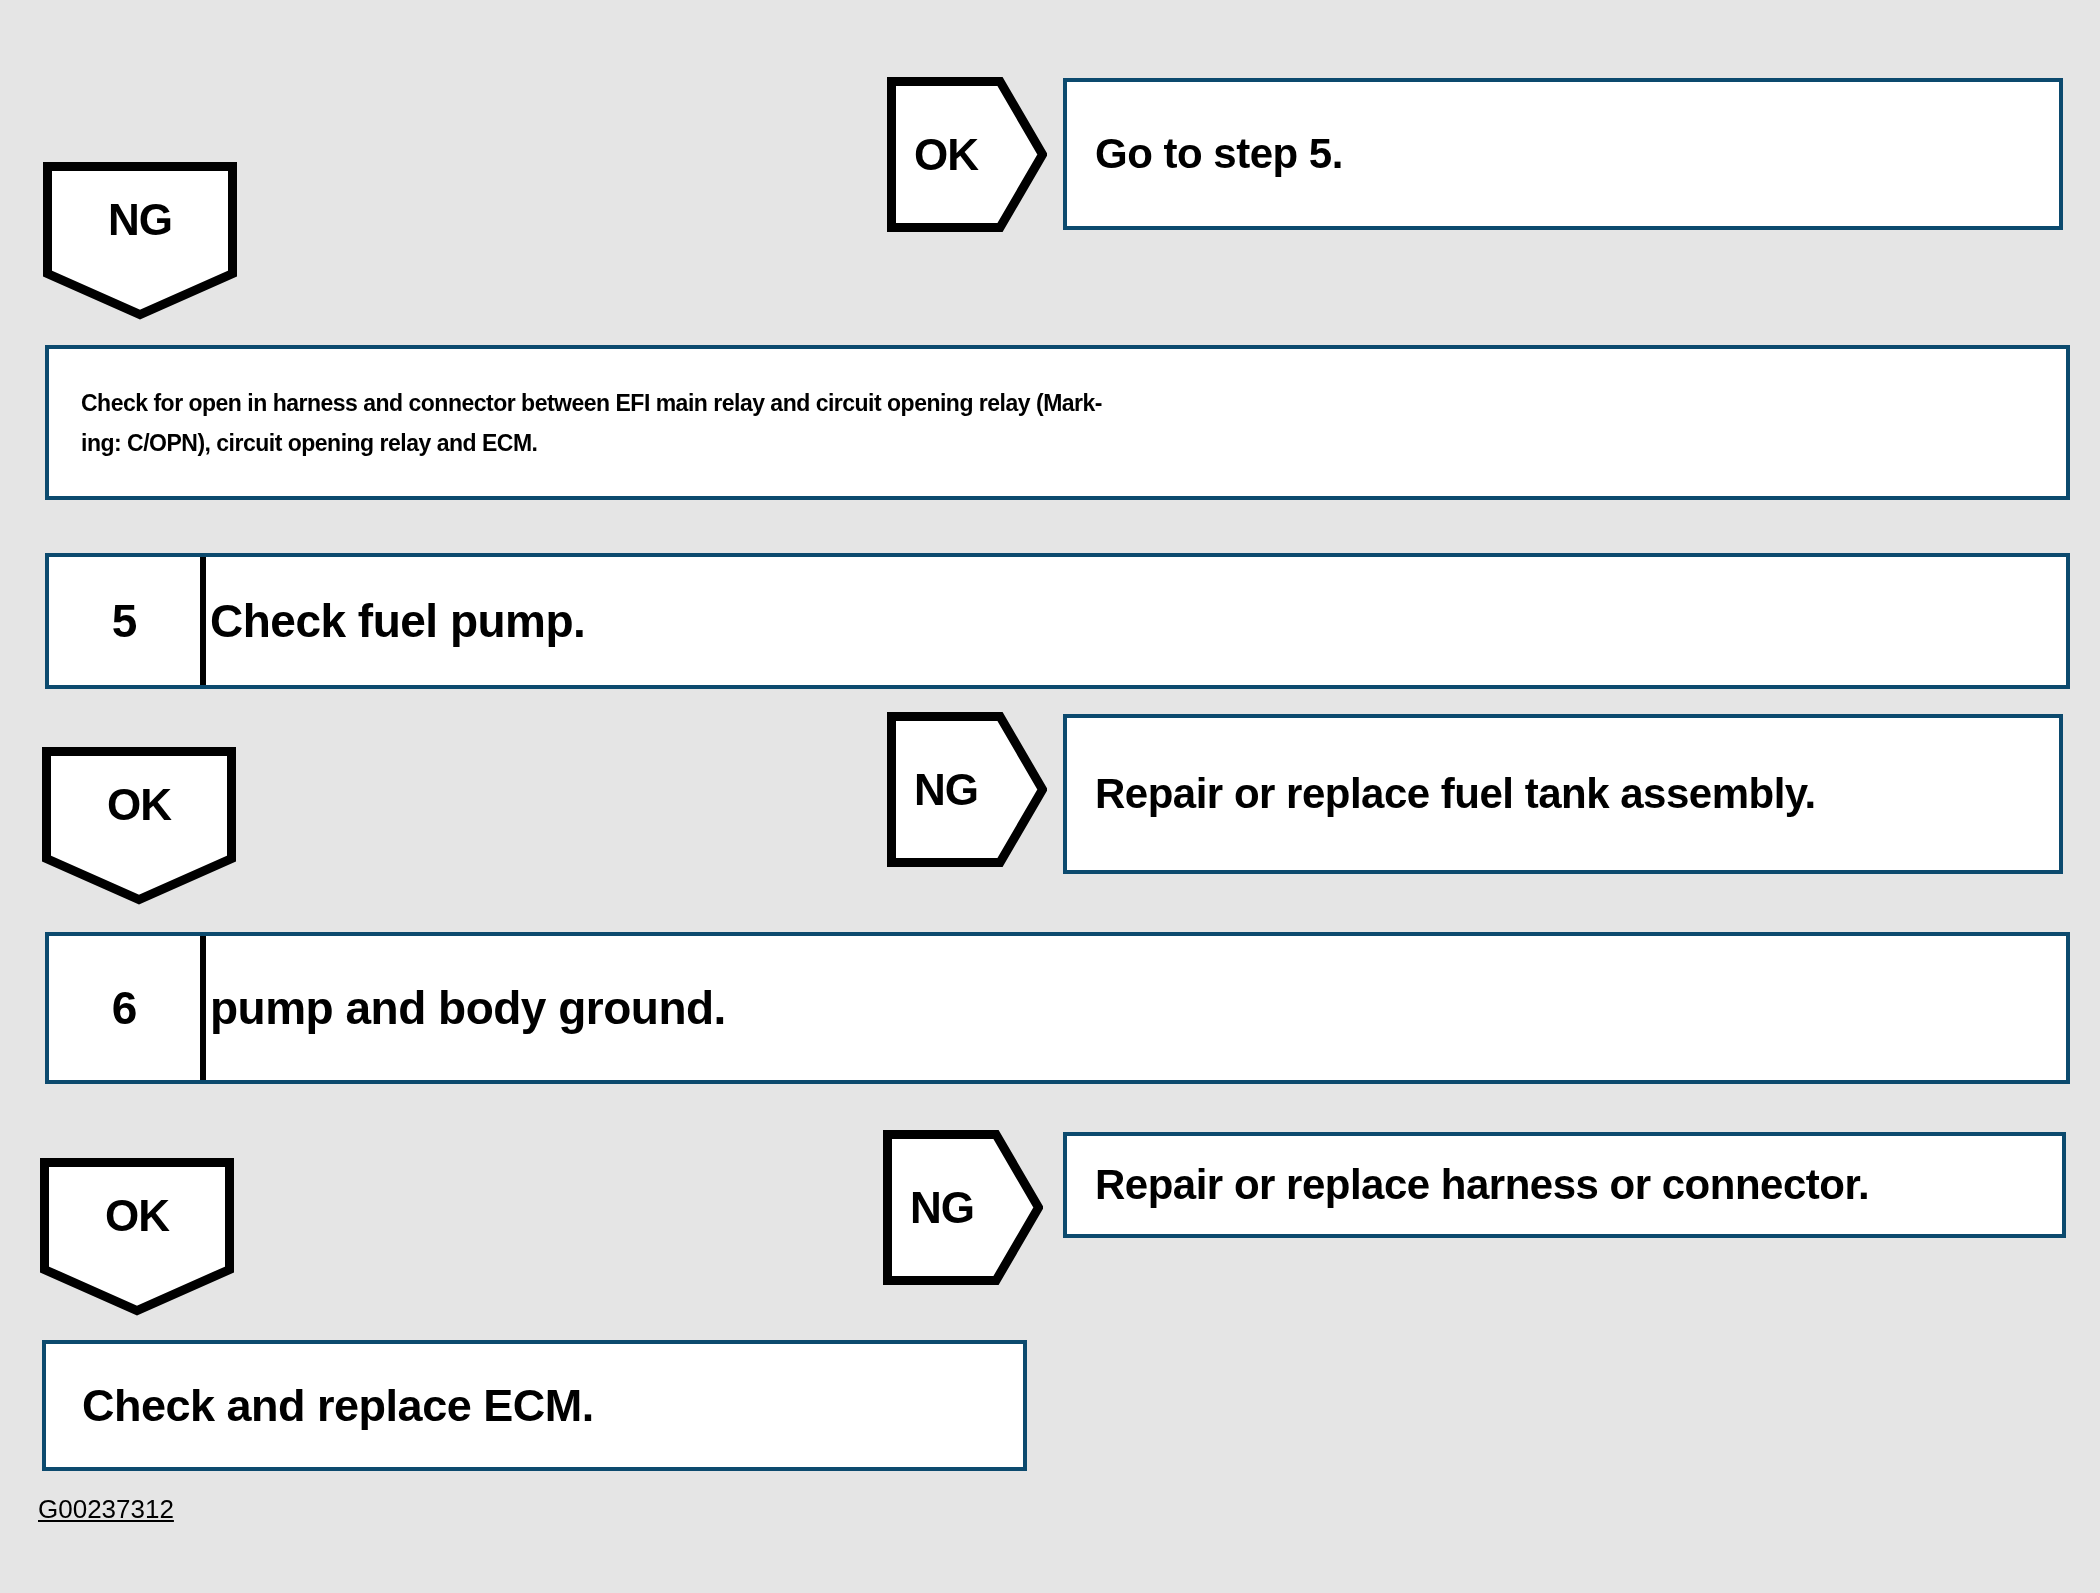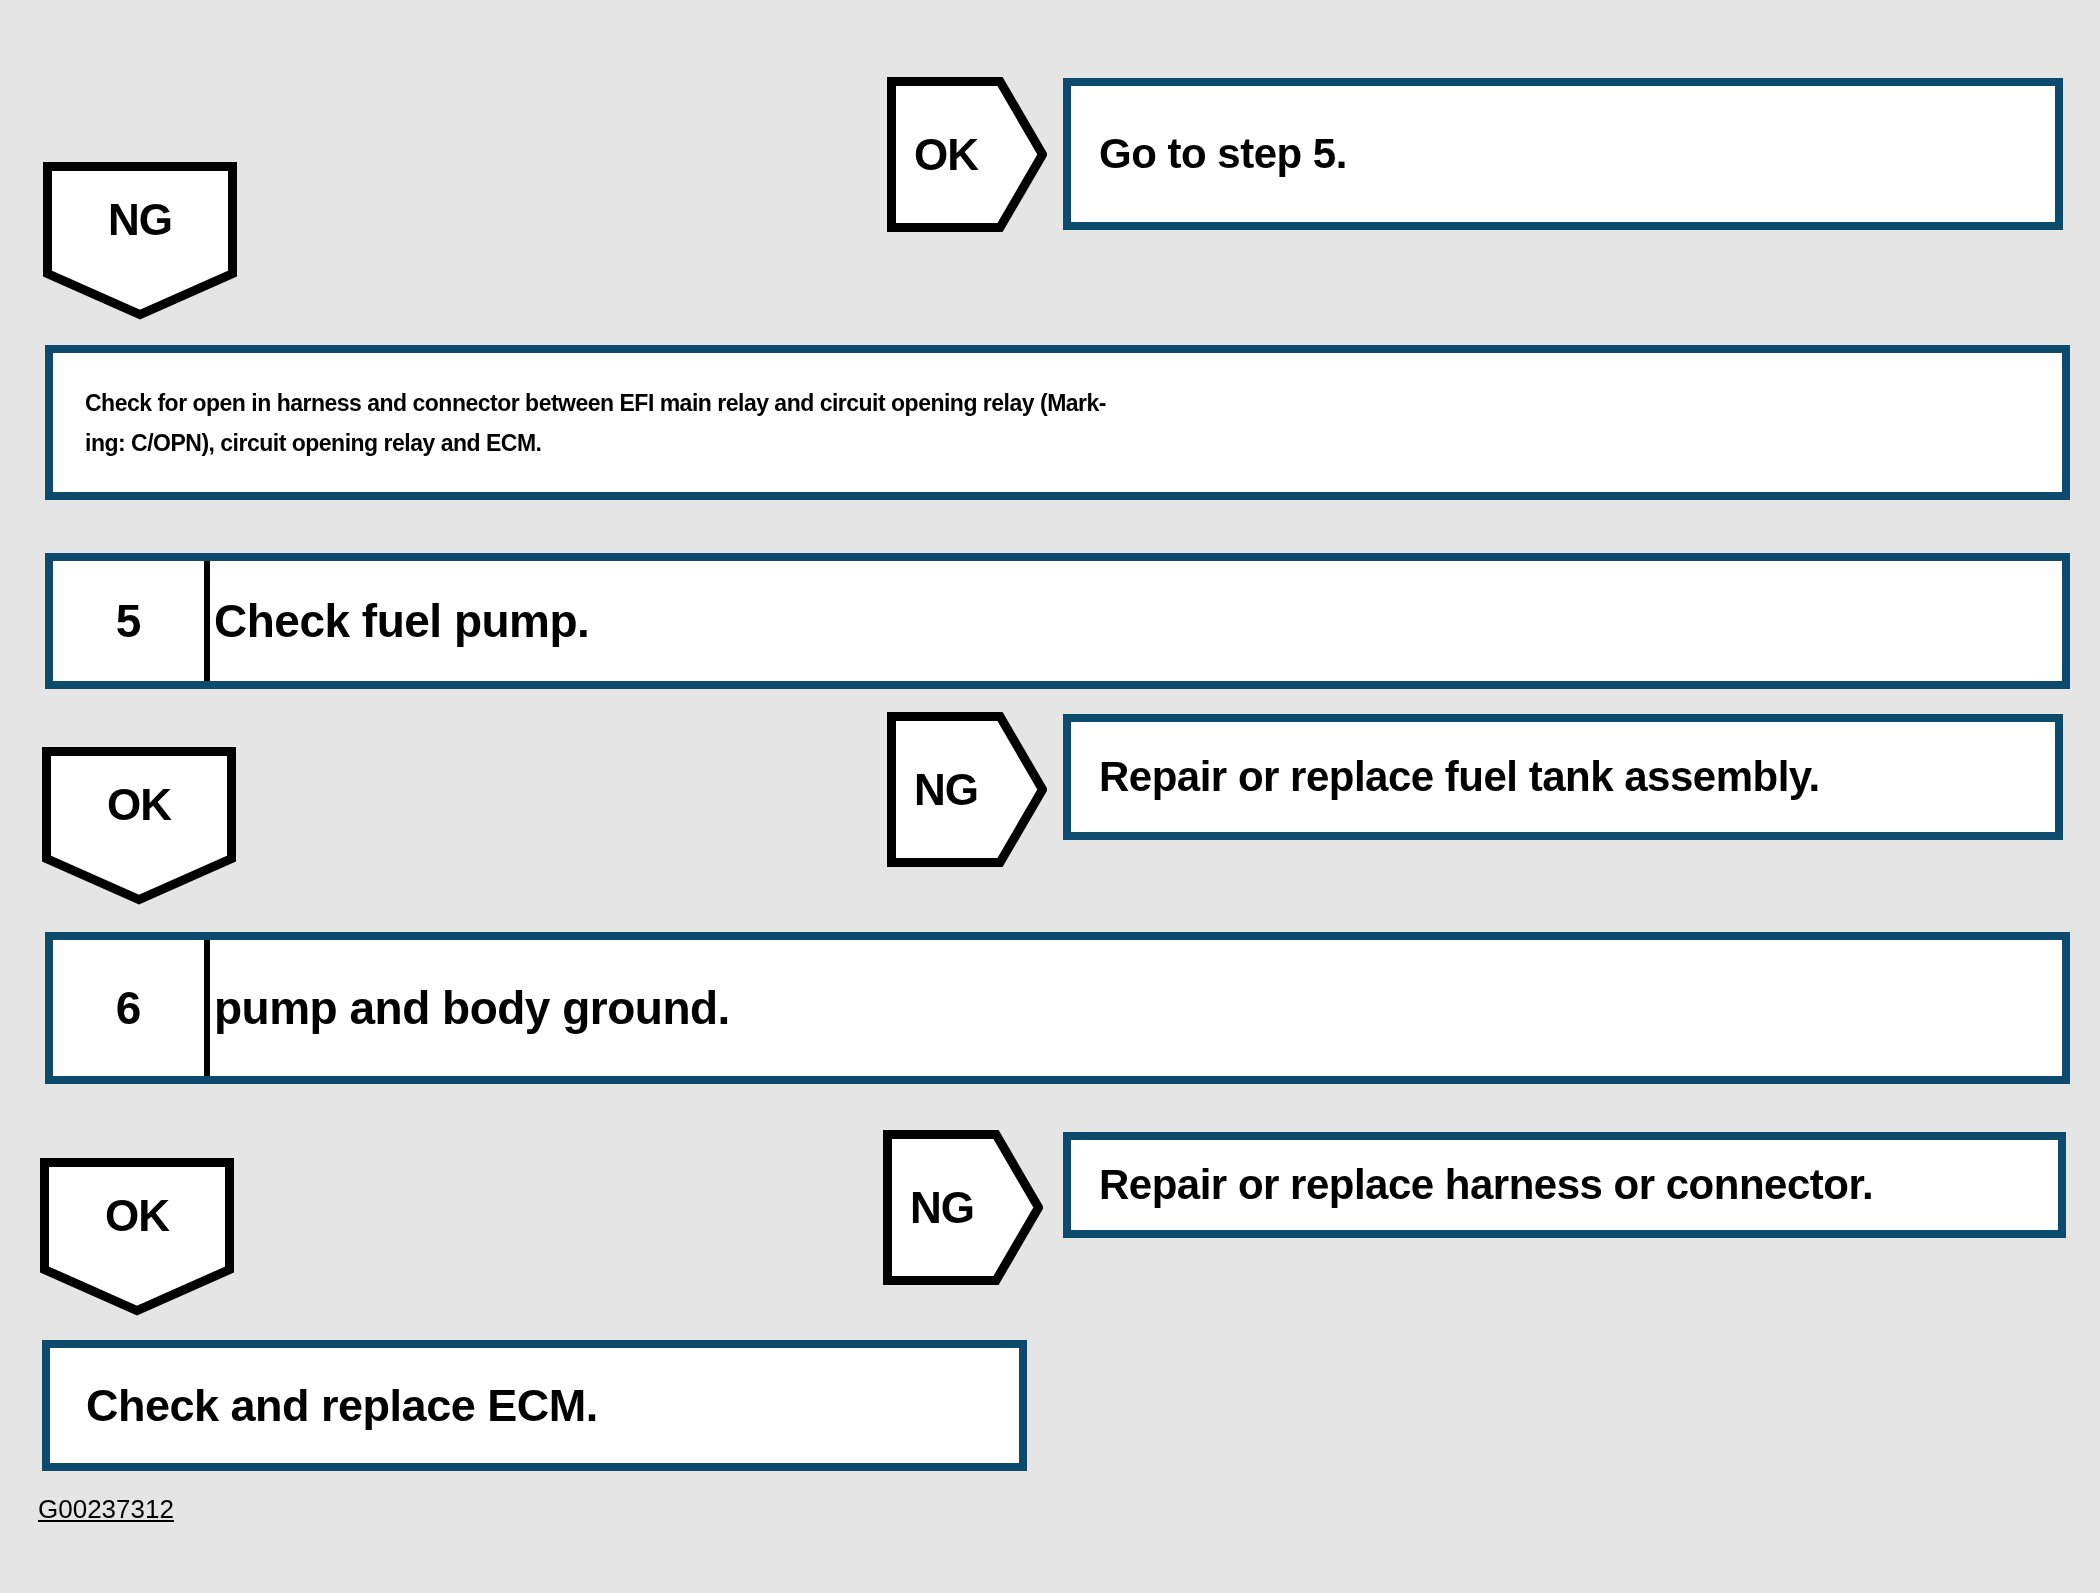--- a/index.html
+++ b/index.html
@@ -15,21 +15,21 @@
     background: #e5e5e5;
     color: #000000;
     overflow: hidden;
   }
   .abs { position: absolute; }
 
   
   .fbox {
     position: absolute;
     background: #ffffff;
-    border: 8px solid #0c4a6e;
+    border: 4px solid #0c4a6e;
     box-sizing: border-box;
     display: flex;
     align-items: center;
   }
   .fbox .btext {
     font-weight: 700;
     letter-spacing: -0.5px;
     white-space: nowrap;
   }
   .result-text { font-size: 42px; padding-left: 28px; }
@@ -129,21 +129,21 @@
     <span class="pent-label">OK</span>
   </div>
 
   <div class="pent pent-right abs" style="left:887px; top:712px; width:160px; height:155px;">
     <svg width="160" height="155" viewBox="0 0 160 155">
       <path d="M4.5 4.5 H113 L155.5 77.5 L113 150.5 H4.5 Z"></path>
     </svg>
     <span class="pent-label">NG</span>
   </div>
 
-  <div class="fbox" style="left:1063px; top:714px; width:1000px; height:126px;">
+  <div class="fbox" style="left:1063px; top:714px; width:1000px; height:160px;">
     <div class="btext result-text">Repair or replace fuel tank assembly.</div>
   </div>
 
   <div class="fbox step-box" style="left:45px; top:932px; width:2025px; height:152px;">
     <div class="num-cell">6</div>
     <div class="step-text">
       <span>pump and body ground.</span>
     </div>
   </div>
 

